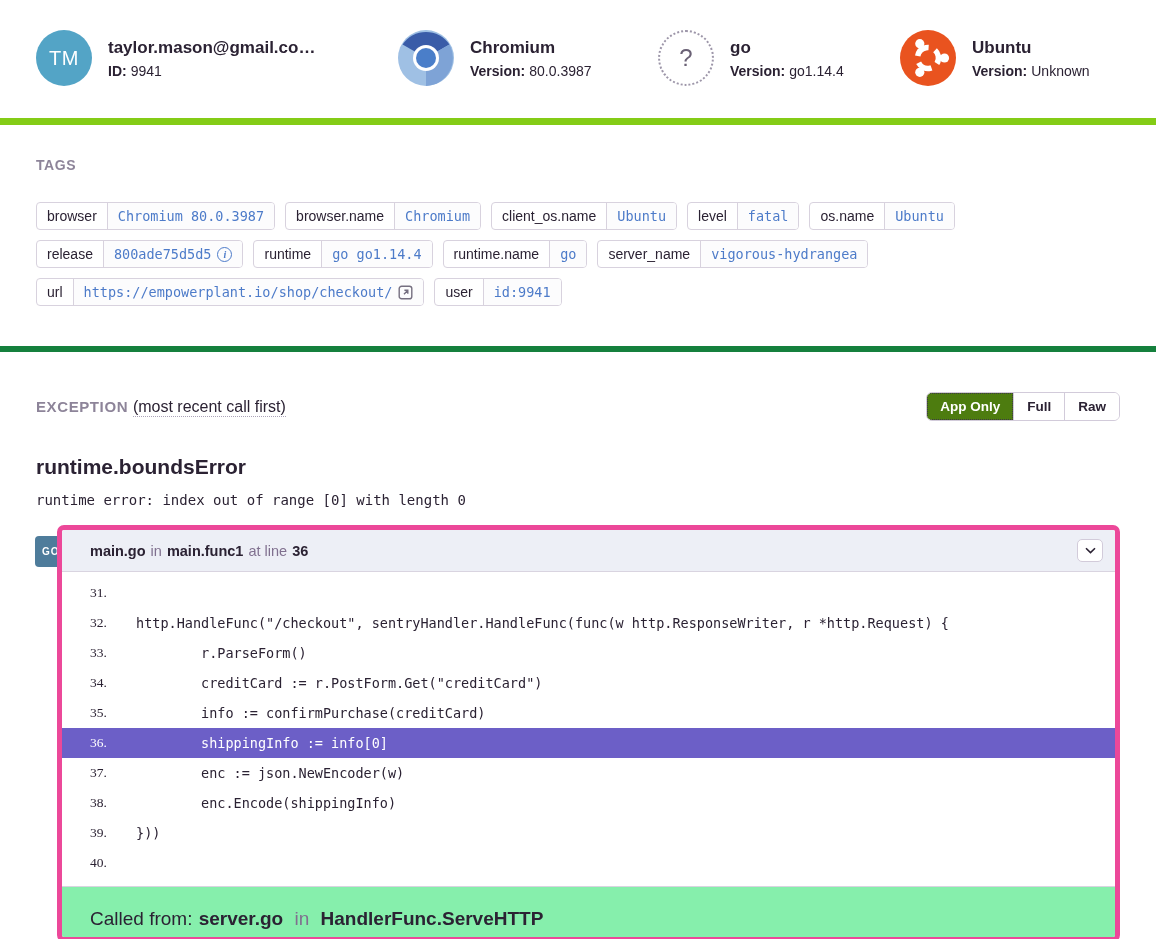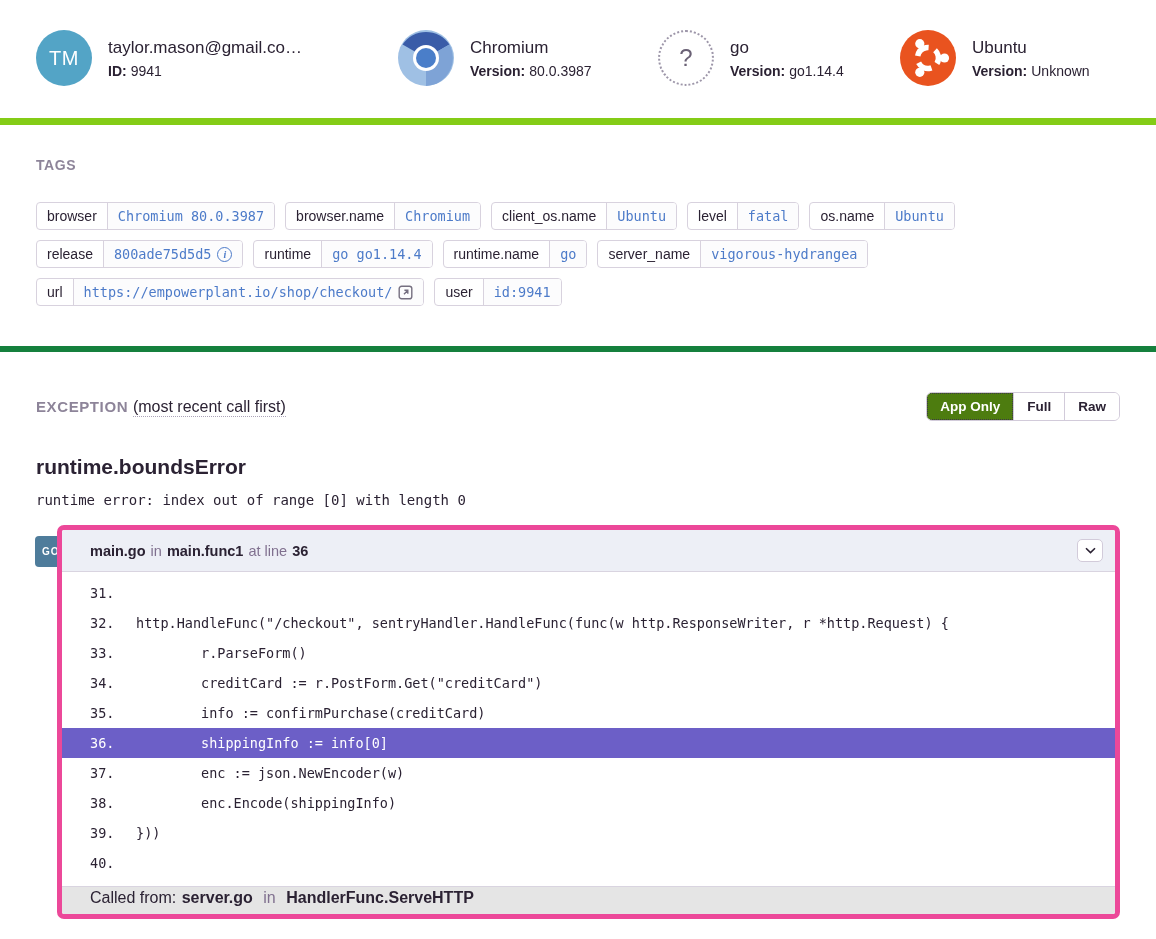--- a/index.html
+++ b/index.html
@@ -13,21 +13,21 @@
   .ctx-item.user    { width: 362px; }
   .ctx-item.browser { width: 260px; }
   .ctx-item.runtime { width: 242px; }
   .ctx-icon { width: 56px; height: 56px; border-radius: 50%; flex: 0 0 56px;
     display: flex; align-items: center; justify-content: center; }
   .avatar { background: #53a4c6; color: #fff; font-size: 20px; letter-spacing: .5px; }
   .unknown-runtime { border: 2px dotted #9d96a9; color: #6a6175; font-size: 24px;
     background: #fff; }
   .ubuntu { background: #e9531f; }
   .ctx-text { min-width: 0; }
-  .ctx-title { font-size: 17px; font-weight: normal; white-space: nowrap;
+  .ctx-title { font-size: 17px; font-weight: bold; white-space: nowrap;
     overflow: hidden; text-overflow: ellipsis; margin-bottom: 5px; }
   .ctx-sub { font-size: 14px; }
   .ctx-sub b { margin-right: 4px; }
 
   
   .tags-section { padding: 32px 36px 40px 36px; border-bottom: 6px solid #15803d; }
   .section-heading { color: #8d8499; font-size: 14px; font-weight: bold;
     letter-spacing: .6px; }
   .tags-list { margin-top: 29px; display: flex; flex-wrap: wrap; gap: 10px;
     max-width: 1084px; }
@@ -78,24 +78,24 @@
     display: flex; align-items: center; font-size: 14.5px;
     border-bottom: 1px solid #d9d4e0; cursor: pointer; }
   .frame-header .gray, .frame-footer .gray { color: #80708f; font-weight: normal;
     margin: 0 5px; }
   .collapse-btn { margin-left: auto; width: 26px; height: 23px; background: #fff;
     border: 1px solid #d2cbda; border-radius: 5px; display: flex;
     align-items: center; justify-content: center; cursor: pointer; }
   .code-area { padding: 6px 0 8px 0; }
   .code-line { display: flex; font-family: "DejaVu Sans Mono", monospace;
     font-size: 13.5px; line-height: 30px; padding-left: 28px; white-space: pre; }
-  .code-line .ln { width: 46px; flex: 0 0 46px; }
+  .code-line .ln { width: 46px; flex: 0 0 46px; font-family: Liberation Serif, serif; }
   .code-line.active { background: #6c5fc7; color: #fff; }
-  .frame-footer { background: #e5e5e5; border-top: 1px solid #d9d4e0;
-    padding: 2px 12px 7px 28px; font-size: 16px; }
+  .frame-footer { background: #86efac; border-top: 1px solid #d9d4e0;
+    padding: 21px 12px 7px 28px; font-size: 19px; }
   .frame-footer b { margin: 0 1px; }
 
   svg { display: block; }
 </style>
 </head>
 <body>
 
 <header class="context-header">
 
   <div class="ctx-item user">

